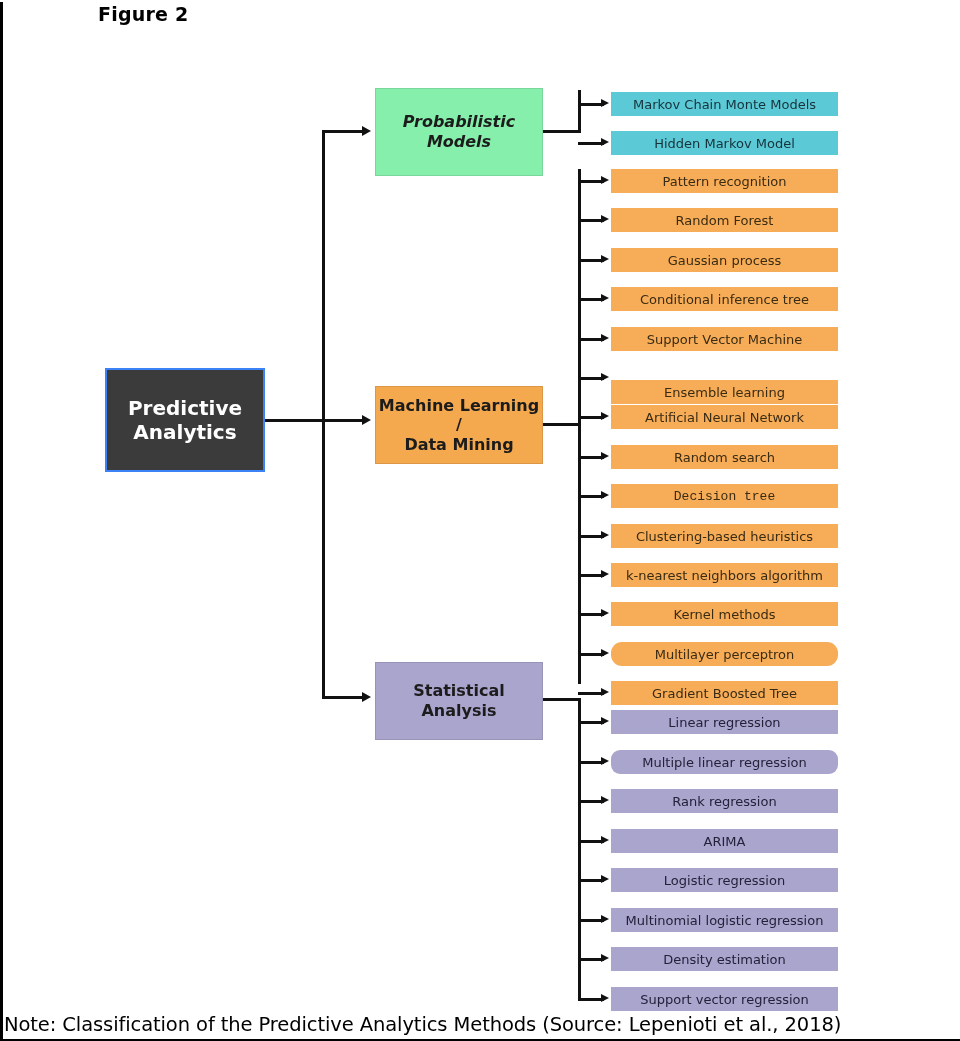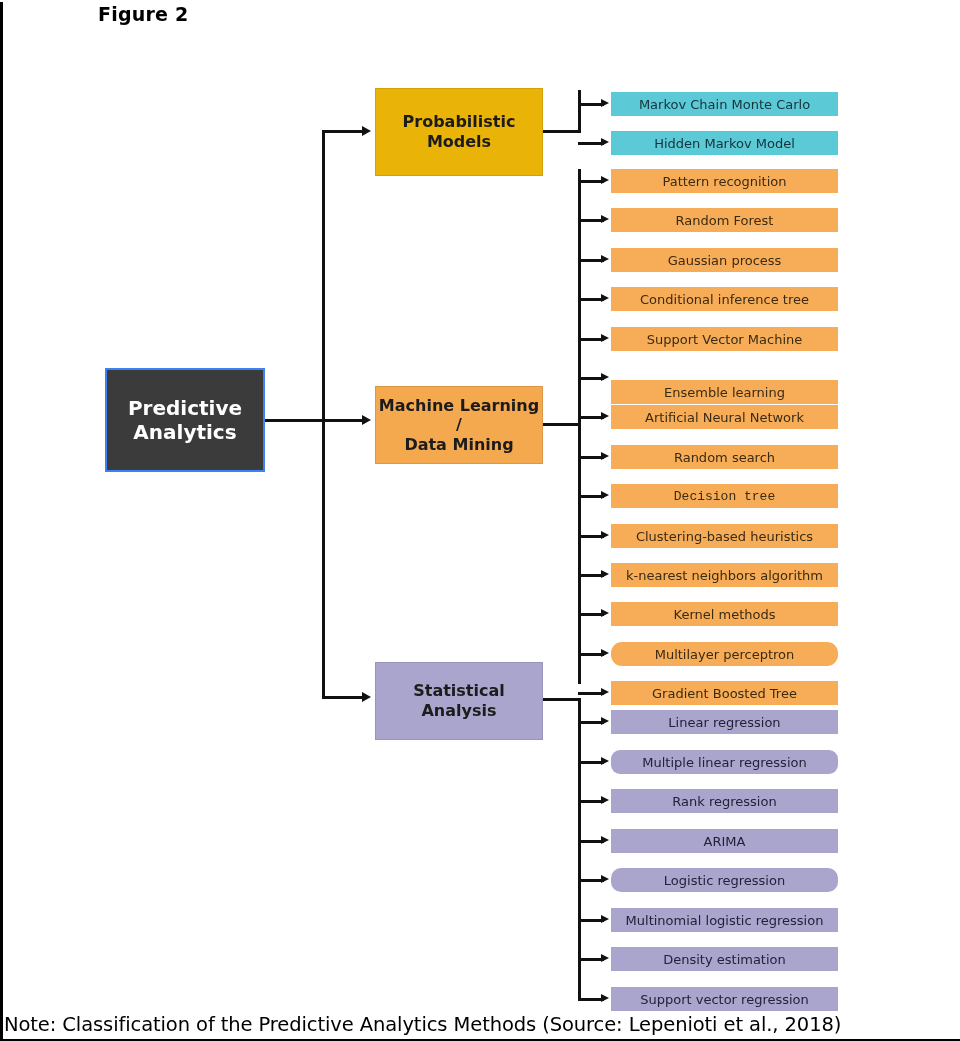--- a/index.html
+++ b/index.html
@@ -45,21 +45,21 @@
     background:#3b3b3b;
     border:2px solid #3b82f6;
     color:#ffffff;
     font-size:20px;
   }
   .node-cat {
     border:1px solid rgba(0,0,0,0.10);
     color:#1c1c1c;
     font-size:16px;
   }
-  .cat-prob { background:#eab308; }
+  .cat-prob { background:#86efac;font-style:italic; }
   .cat-ml   { background:#f5a94f; }
   .cat-stat { background:#a9a5cd; }
 
   .leaf {
     position:absolute;
     left:611px; width:227px; height:24px;
     display:flex; align-items:center; justify-content:center;
     font-size:13px; color:#2a2118;
     font-family:"DejaVu Sans", sans-serif;
     white-space:nowrap;
@@ -139,21 +139,21 @@
 
   <div class="ln ln-h" style="left:543px; top:423px; width:38px;"></div>
   <div class="ln ln-v" style="left:578px; top:169px; height:515px;"></div>
 
   <div class="ln ln-h" style="left:543px; top:698px; width:38px;"></div>
   <div class="ln ln-v" style="left:578px; top:698px; height:302px;"></div>
 
   <div id="leaf-layer">
       <div class="ln ln-h" style="left: 578px; top: 103px; width: 26px;"></div>
       <div class="arrow arrow-sm" style="left: 601px; top: 99px;"></div>
-      <div class="leaf leaf-prob" style="top: 92px;">Markov Chain Monte Carlo</div>
+      <div class="leaf leaf-prob" style="top: 92px;">Markov Chain Monte Models</div>
       <div class="ln ln-h" style="left: 578px; top: 142px; width: 26px;"></div>
       <div class="arrow arrow-sm" style="left: 601px; top: 138px;"></div>
       <div class="leaf leaf-prob" style="top: 131px;">Hidden Markov Model</div>
       <div class="ln ln-h" style="left: 578px; top: 180px; width: 26px;"></div>
       <div class="arrow arrow-sm" style="left: 601px; top: 176px;"></div>
       <div class="leaf leaf-ml" style="top: 169px;">Pattern recognition</div>
       <div class="ln ln-h" style="left: 578px; top: 219px; width: 26px;"></div>
       <div class="arrow arrow-sm" style="left: 601px; top: 215px;"></div>
       <div class="leaf leaf-ml" style="top: 208px;">Random Forest</div>
       <div class="ln ln-h" style="left: 578px; top: 259px; width: 26px;"></div>
@@ -199,21 +199,21 @@
       <div class="arrow arrow-sm" style="left: 601px; top: 757px;"></div>
       <div class="leaf leaf-stat" style="top: 750px; border-radius: 9px;">Multiple linear regression</div>
       <div class="ln ln-h" style="left: 578px; top: 800px; width: 26px;"></div>
       <div class="arrow arrow-sm" style="left: 601px; top: 796px;"></div>
       <div class="leaf leaf-stat" style="top: 789px;">Rank regression</div>
       <div class="ln ln-h" style="left: 578px; top: 840px; width: 26px;"></div>
       <div class="arrow arrow-sm" style="left: 601px; top: 836px;"></div>
       <div class="leaf leaf-stat" style="top: 829px;">ARIMA</div>
       <div class="ln ln-h" style="left: 578px; top: 879px; width: 26px;"></div>
       <div class="arrow arrow-sm" style="left: 601px; top: 875px;"></div>
-      <div class="leaf leaf-stat" style="top: 868px; border-radius: 10px;">Logistic regression</div>
+      <div class="leaf leaf-stat" style="top: 868px;">Logistic regression</div>
       <div class="ln ln-h" style="left: 578px; top: 919px; width: 26px;"></div>
       <div class="arrow arrow-sm" style="left: 601px; top: 915px;"></div>
       <div class="leaf leaf-stat" style="top: 908px;">Multinomial logistic regression</div>
       <div class="ln ln-h" style="left: 578px; top: 958px; width: 26px;"></div>
       <div class="arrow arrow-sm" style="left: 601px; top: 954px;"></div>
       <div class="leaf leaf-stat" style="top: 947px;">Density estimation</div>
       <div class="ln ln-h" style="left: 578px; top: 998px; width: 26px;"></div>
       <div class="arrow arrow-sm" style="left: 601px; top: 994px;"></div>
       <div class="leaf leaf-stat" style="top: 987px;">Support vector regression</div>
     </div>

